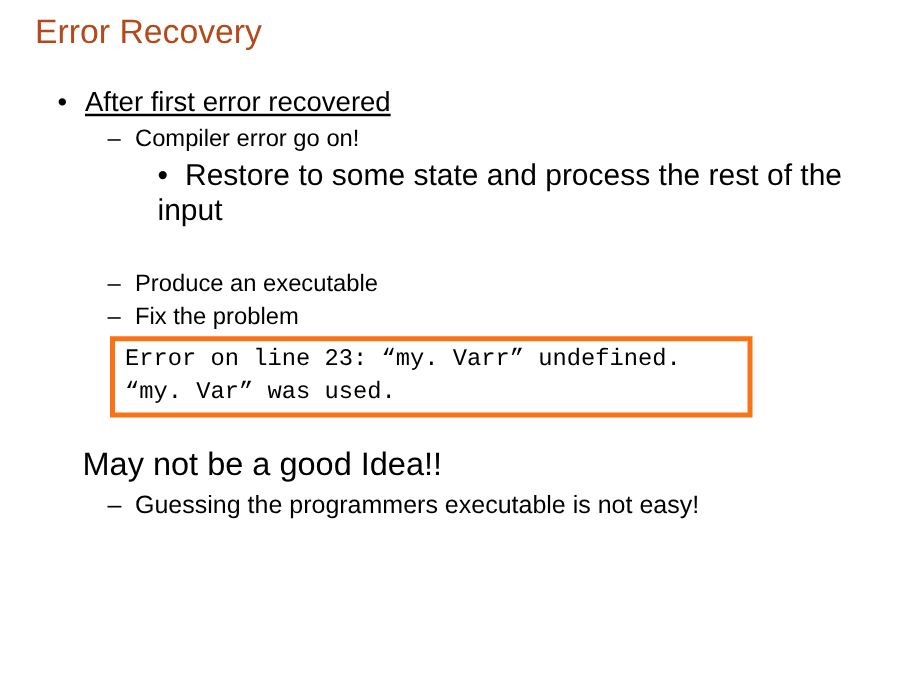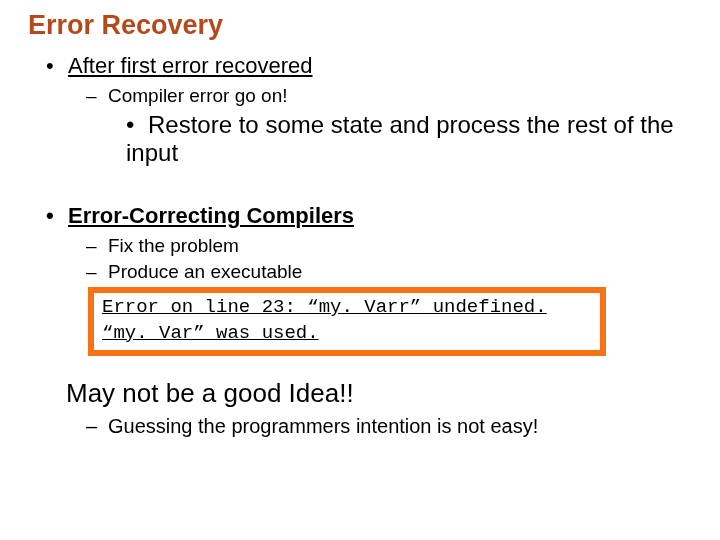--- a/index.html
+++ b/index.html
@@ -11,22 +11,22 @@
     background: #fff;
     color: #000;
     box-sizing: border-box;
   }
   .slide {
     padding: 10px 28px 10px 28px;
   }
   .title {
     color: #b44a1b;
     font-size: 27px;
-    font-weight: bold;
-    margin: 0 0 12px 0;
+    font-weight: normal;
+    margin: 0 0 28px 0;
   }
   .lvl1 {
     font-size: 22px;
     margin: 6px 0 6px 18px;
     text-decoration: underline;
   }
   .lvl2 {
     font-size: 19px;
     margin: 4px 0 4px 58px;
   }
@@ -45,52 +45,50 @@
     width: 22px;
   }
   .bold { font-weight: bold; }
   .gap { height: 26px; }
   .example-label {
     font-size: 18px;
     font-weight: bold;
     margin: 18px 0 2px 38px;
   }
   .example-box {
-    border: 6px solid #f97316;
+    border: 4px solid #f97316;
     margin: 0 0 0 60px;
     padding: 2px 8px 4px 8px;
     width: 490px;
     font-family: "Courier New", Courier, monospace;
     font-size: 19px;
     line-height: 1.35;
-    text-decoration: underline;
   }
   .closing {
     font-size: 26px;
     margin: 22px 0 6px 38px;
   }
 </style>
 </head>
 <body>
 
 <div class="slide">
 
   <h1 class="title">Error Recovery</h1>
 
   <div class="lvl1 bullet"><span>After first error recovered</span></div>
   <div class="lvl2 dash"><span>Compiler error go on!</span></div>
   <div class="lvl3 bullet"><span>Restore to some state and process the rest of the input</span></div>
 
   <div class="gap"></div>
 
-  <div class="lvl1 bullet bold"><span>Error-Correcting Compilers</span></div>
+  <div class="lvl2 dash"><span>Produce an executable</span></div>
   <div class="lvl2 dash"><span>Fix the problem</span></div>
-  <div class="lvl2 dash"><span>Produce an executable</span></div>
 
   <div class="example-box">
     <div>Error on line 23: “my. Varr” undefined.</div>
     <div>“my. Var” was used.</div>
   </div>
 
   <div class="closing">May not be a good Idea!!</div>
-  <div class="lvl2 dash" style="font-size:20px;"><span>Guessing the programmers intention is not easy!</span></div>
+  <div class="lvl2 dash" style="font-size:20px;"><span>Guessing the programmers executable is not easy!</span></div>
 
 </div>
 
 </body></html>

